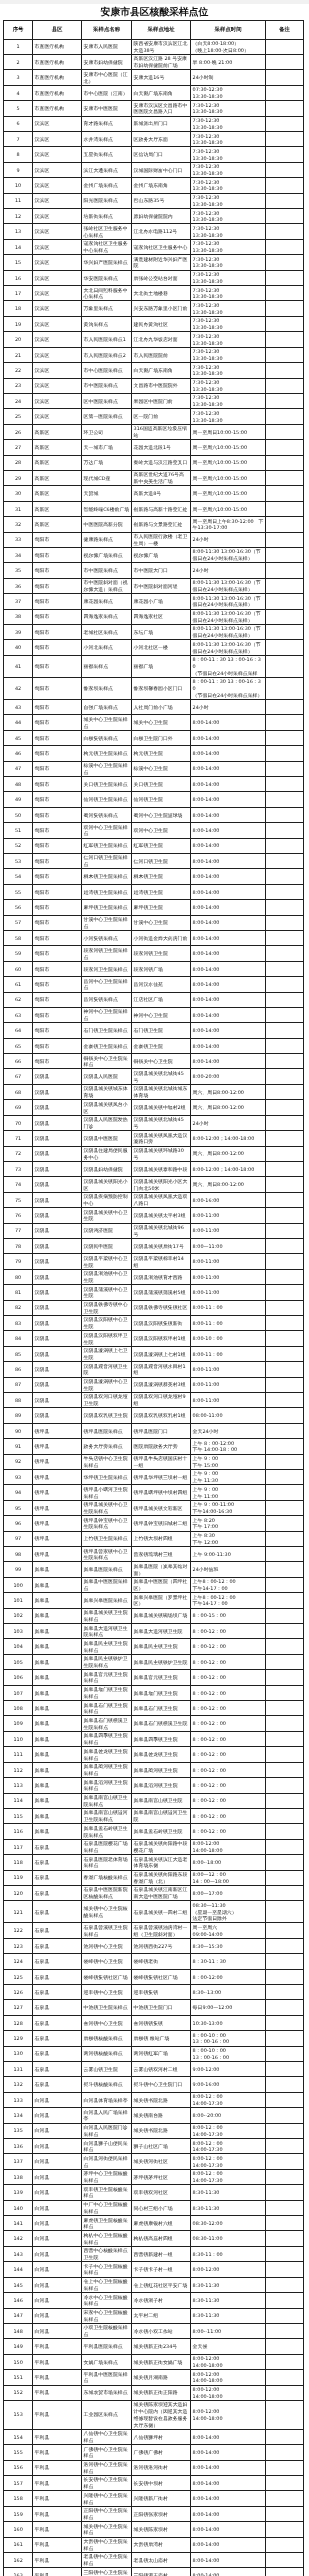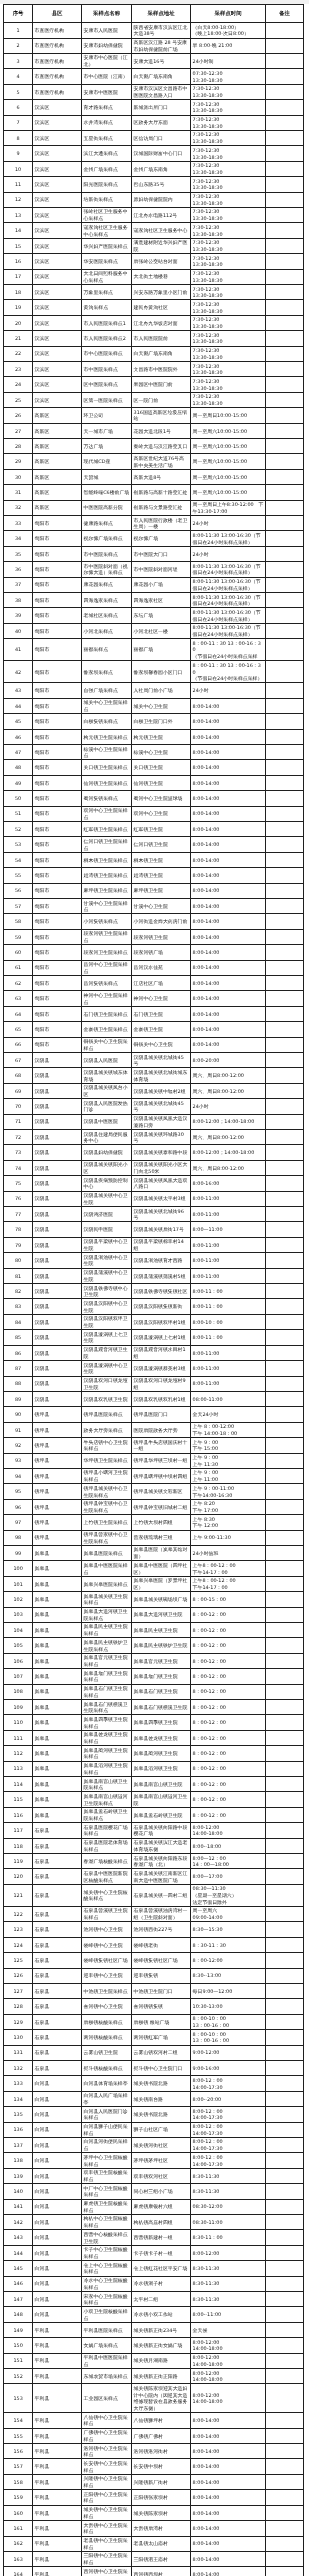--- a/index.html
+++ b/index.html
@@ -62,20 +62,21 @@
   table.sampling td.c2,
   table.sampling td.c3,
   table.sampling td.c4,
   table.sampling td.c5 { text-align: left; }
 </style>
 </head>
 <body>
 
 <div class="page">
   <div class="top-strip"></div>
+  <div class="doc-title">安康市县区核酸采样点位</div>
   <table class="sampling">
     <colgroup>
       <col class="c0">
         <col class="c1">
         <col class="c2">
         <col class="c3">
         <col class="c4">
         <col class="c5">
     </colgroup>
     <thead>

